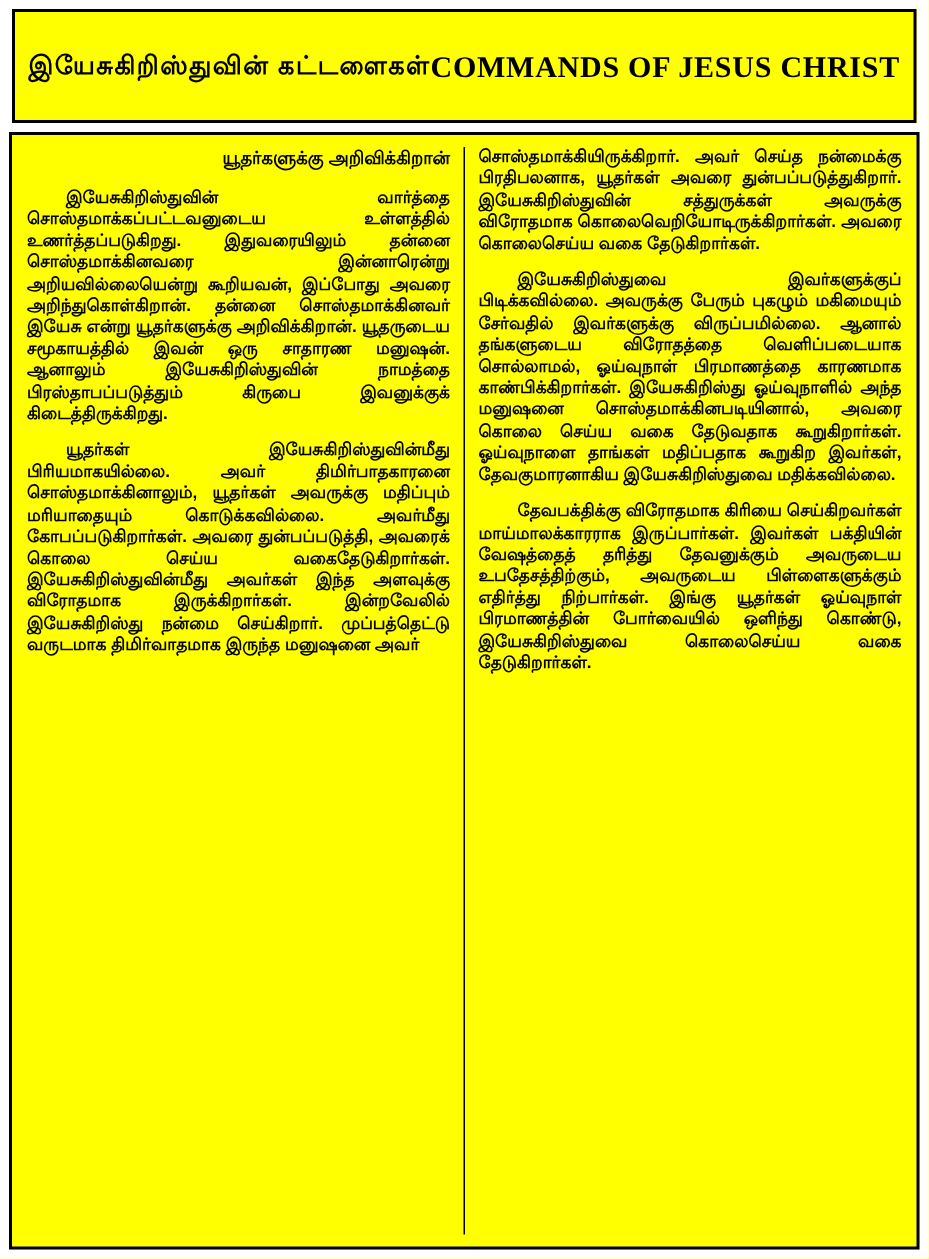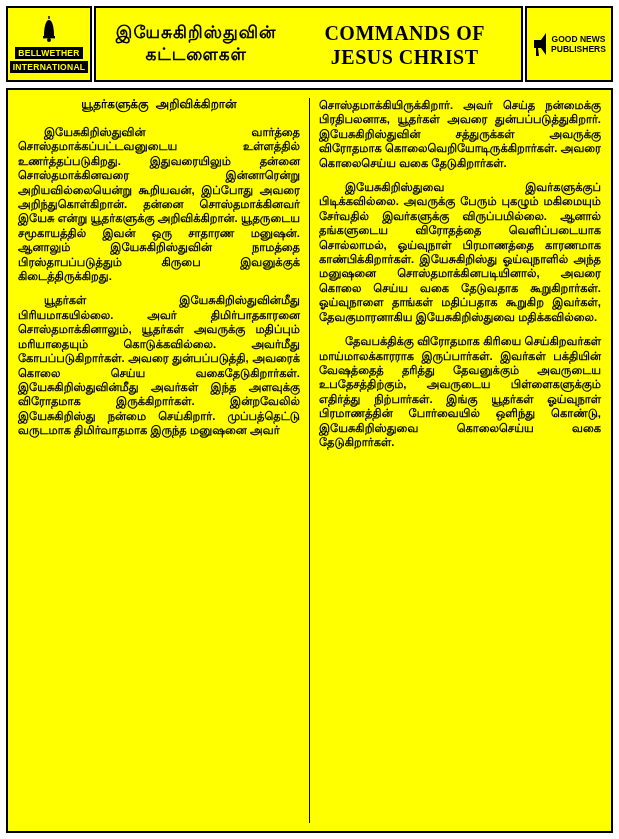--- a/index.html
+++ b/index.html
@@ -150,66 +150,44 @@
     font-family: "Liberation Sans", sans-serif;
     text-align: justify;
     word-spacing: 0px;
     font-weight: bold;
   }
   .para.noindent {
     text-indent: 0;
   }
   .heading {
     margin: 0 0 12px 0;
-    font-family: Liberation Mono, monospace;
+    font-family: Liberation Sans, sans-serif;
     font-weight: bold;
     font-size: 12px;
     line-height: 15px;
-    text-align: center;
+    text-align: right;
     text-indent: 0;
   }
   .para.bold {
     font-weight: bold;
   }
 </style>
 </head>
 <body>
 
 <div id="page">
 
   <div class="header">
 
-    <div class="logo-box">
-      <svg class="logo-emblem" viewBox="0 0 16 30">
-        <path d="M8 2 L8 5" stroke="#000" stroke-width="1.4" fill="none"></path>
-        <path d="M3 22 C3 12, 5 6, 8 6 C11 6, 13 12, 13 22 Z" fill="#000"></path>
-        <rect x="2" y="22" width="12" height="2.4" fill="#000"></rect>
-        <circle cx="8" cy="26" r="2" fill="#000"></circle>
-      </svg>
-      <div class="logo-line">BELLWETHER</div>
-      <div class="logo-line">INTERNATIONAL</div>
-    </div>
 
     <div class="title-box">
       <div class="title-ta">இயேசுகிறிஸ்துவின் கட்டளைகள்</div>
       <div class="title-en">COMMANDS OF JESUS CHRIST</div>
     </div>
 
-    <div class="logo-box right">
-      <div class="logo-right-wrap">
-        <svg class="megaphone" viewBox="0 0 16 30">
-          <path d="M2 11 L9 11 L14 4 L14 26 L9 19 L2 19 Z" fill="#000"></path>
-          <path d="M4 19 L4 27 L7 27 L6 19 Z" fill="#000"></path>
-        </svg>
-        <div>
-          <div class="logo-right-text">GOOD NEWS</div>
-          <div class="logo-right-text">PUBLISHERS</div>
-        </div>
-      </div>
-    </div>
 
   </div>
 
   <div class="body-box">
 
     <div class="col left">
       <div class="heading">யூதர்களுக்கு அறிவிக்கிறான்</div>
       <p class="para">இயேசுகிறிஸ்துவின் வார்த்தை சொஸ்தமாக்கப்பட்டவனுடைய உள்ளத்தில் உணர்த்தப்படுகிறது. இதுவரையிலும் தன்னை சொஸ்தமாக்கினவரை இன்னாரென்று அறியவில்லையென்று கூறியவன், இப்போது அவரை அறிந்துகொள்கிறான். தன்னை சொஸ்தமாக்கினவர் இயேசு என்று யூதர்களுக்கு அறிவிக்கிறான். யூதருடைய சமூகாயத்தில் இவன் ஒரு சாதாரண மனுஷன். ஆனாலும் இயேசுகிறிஸ்துவின் நாமத்தை பிரஸ்தாபப்படுத்தும் கிருபை இவனுக்குக் கிடைத்திருக்கிறது.</p>
       <p class="para">யூதர்கள் இயேசுகிறிஸ்துவின்மீது பிரியமாகயில்லை. அவர் திமிர்பாதகாரனை சொஸ்தமாக்கினாலும், யூதர்கள் அவருக்கு மதிப்பும் மரியாதையும் கொடுக்கவில்லை. அவர்மீது கோபப்படுகிறார்கள். அவரை துன்பப்படுத்தி, அவரைக் கொலை செய்ய வகைதேடுகிறார்கள். இயேசுகிறிஸ்துவின்மீது அவர்கள் இந்த அளவுக்கு விரோதமாக இருக்கிறார்கள். இன்றவேலில் இயேசுகிறிஸ்து நன்மை செய்கிறார். முப்பத்தெட்டு வருடமாக திமிர்வாதமாக இருந்த மனுஷனை அவர்</p>
     </div>

